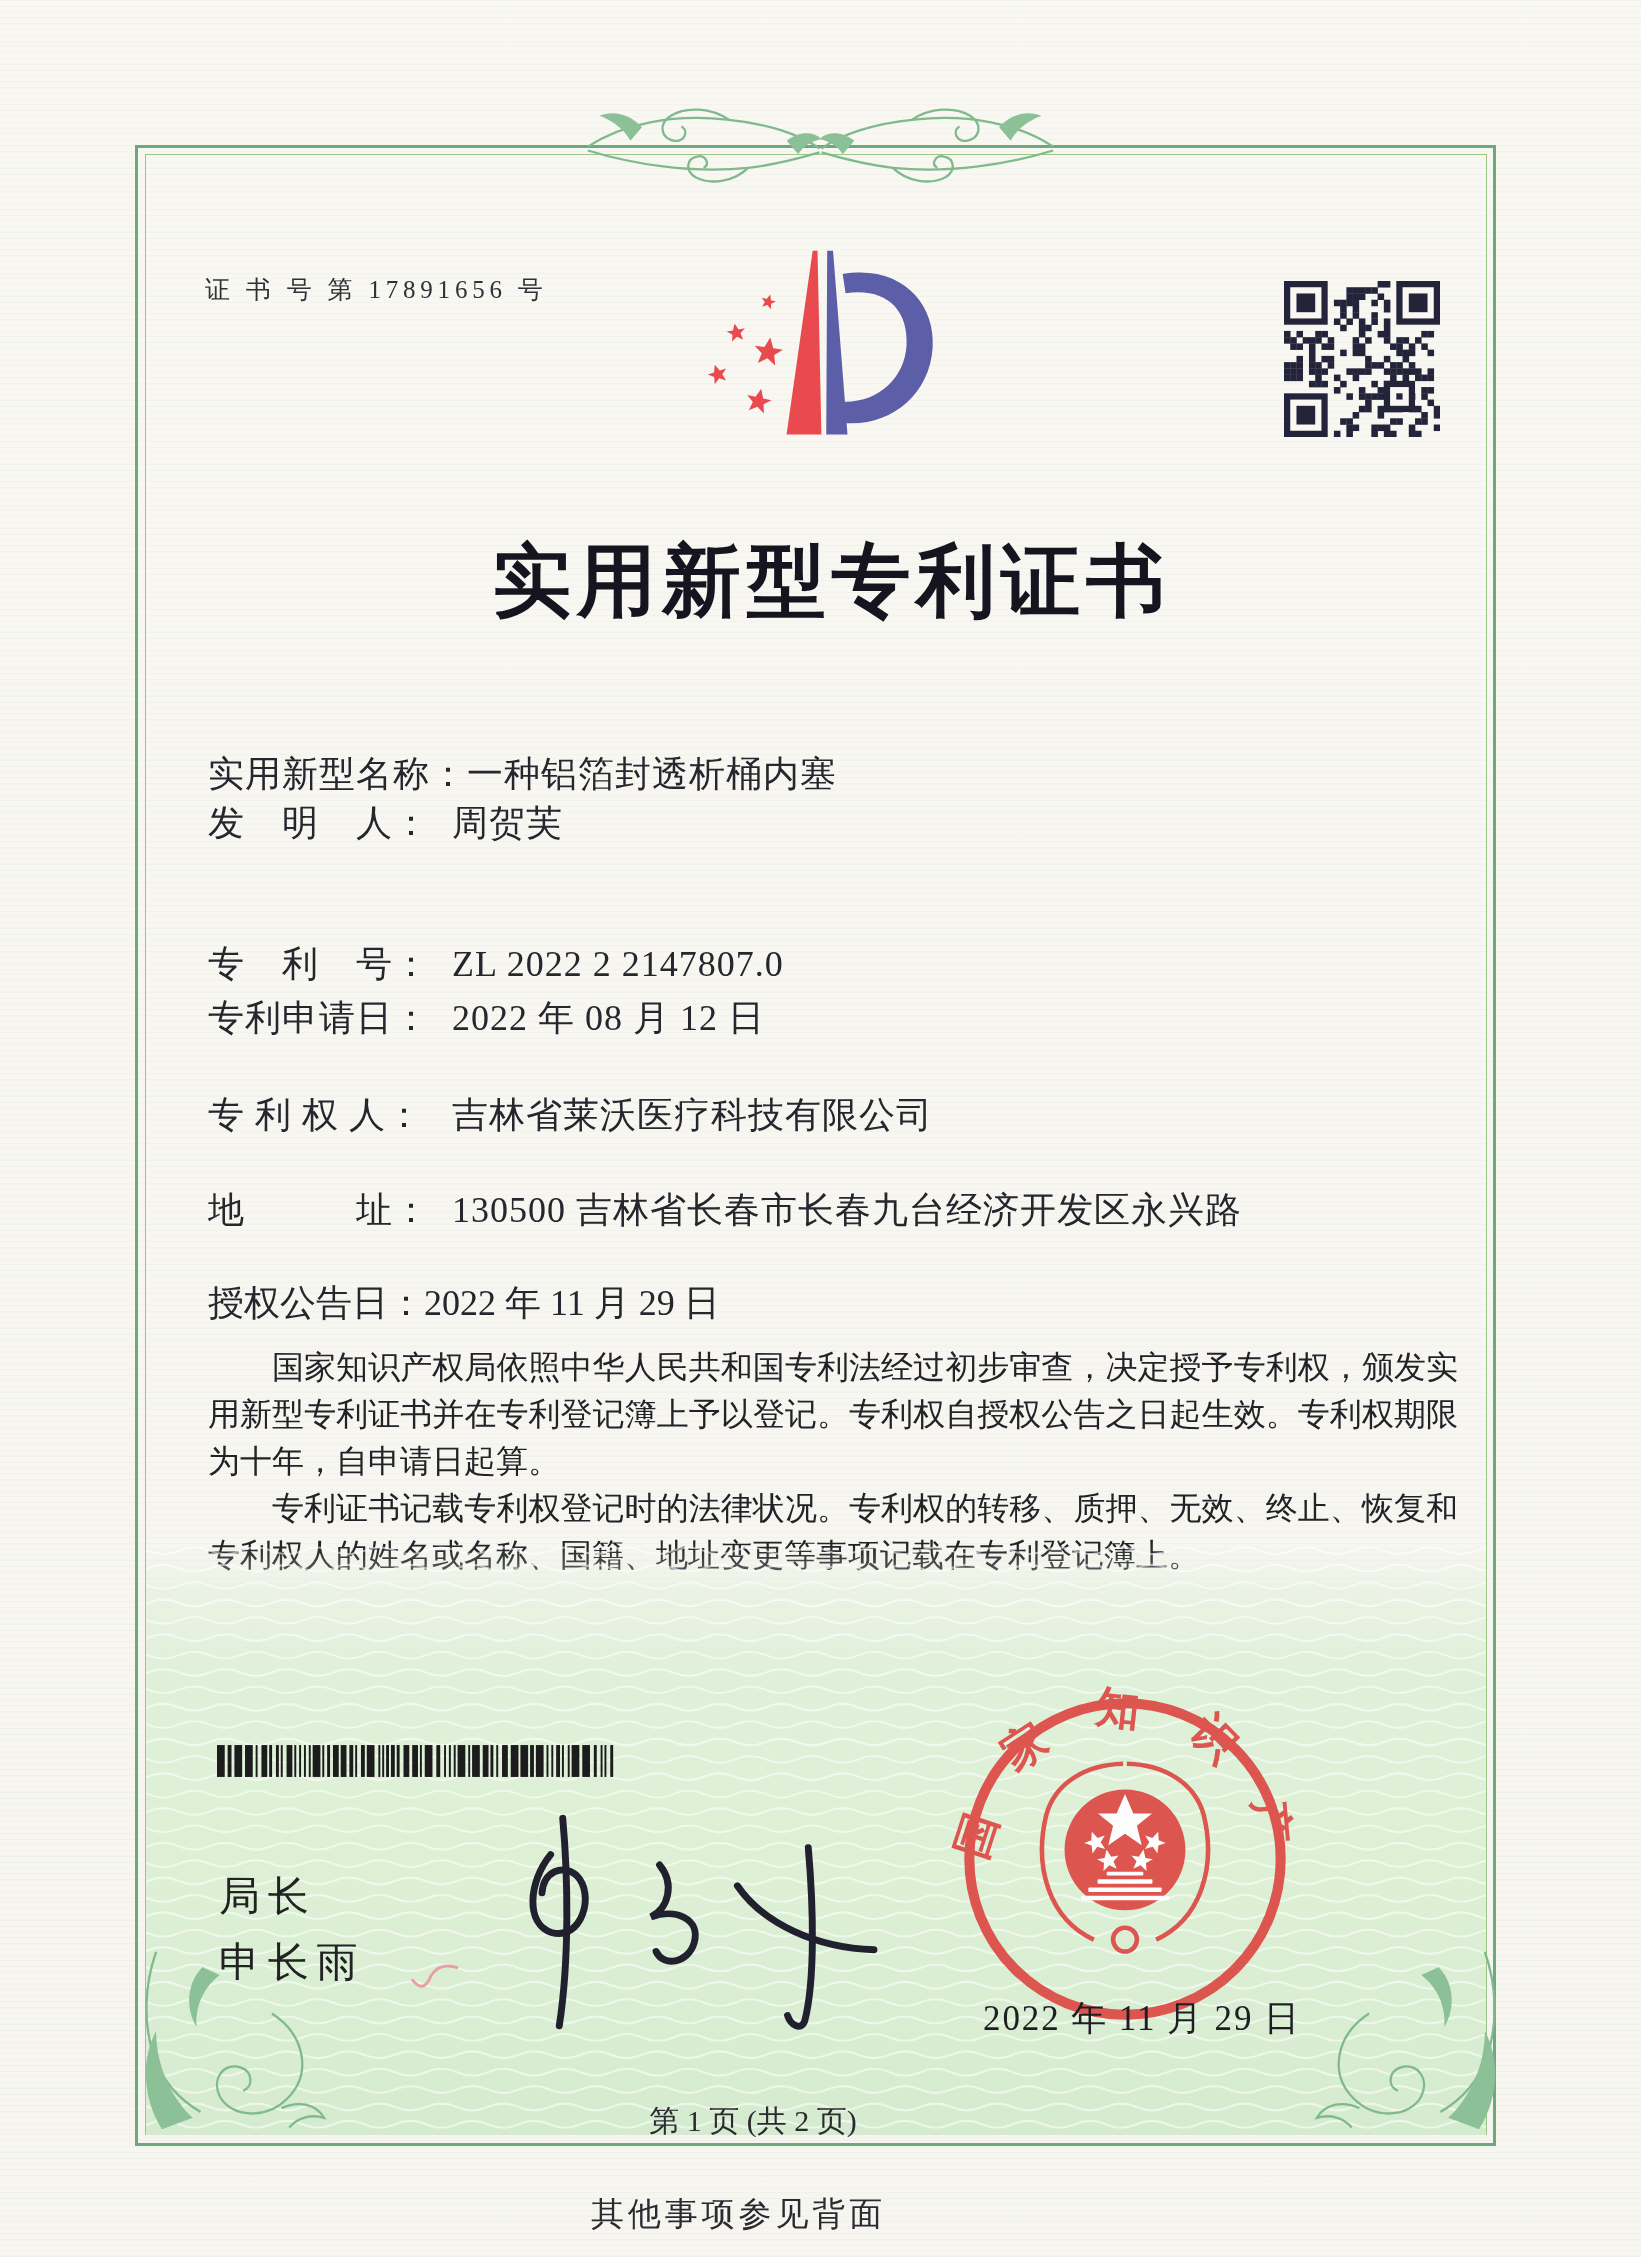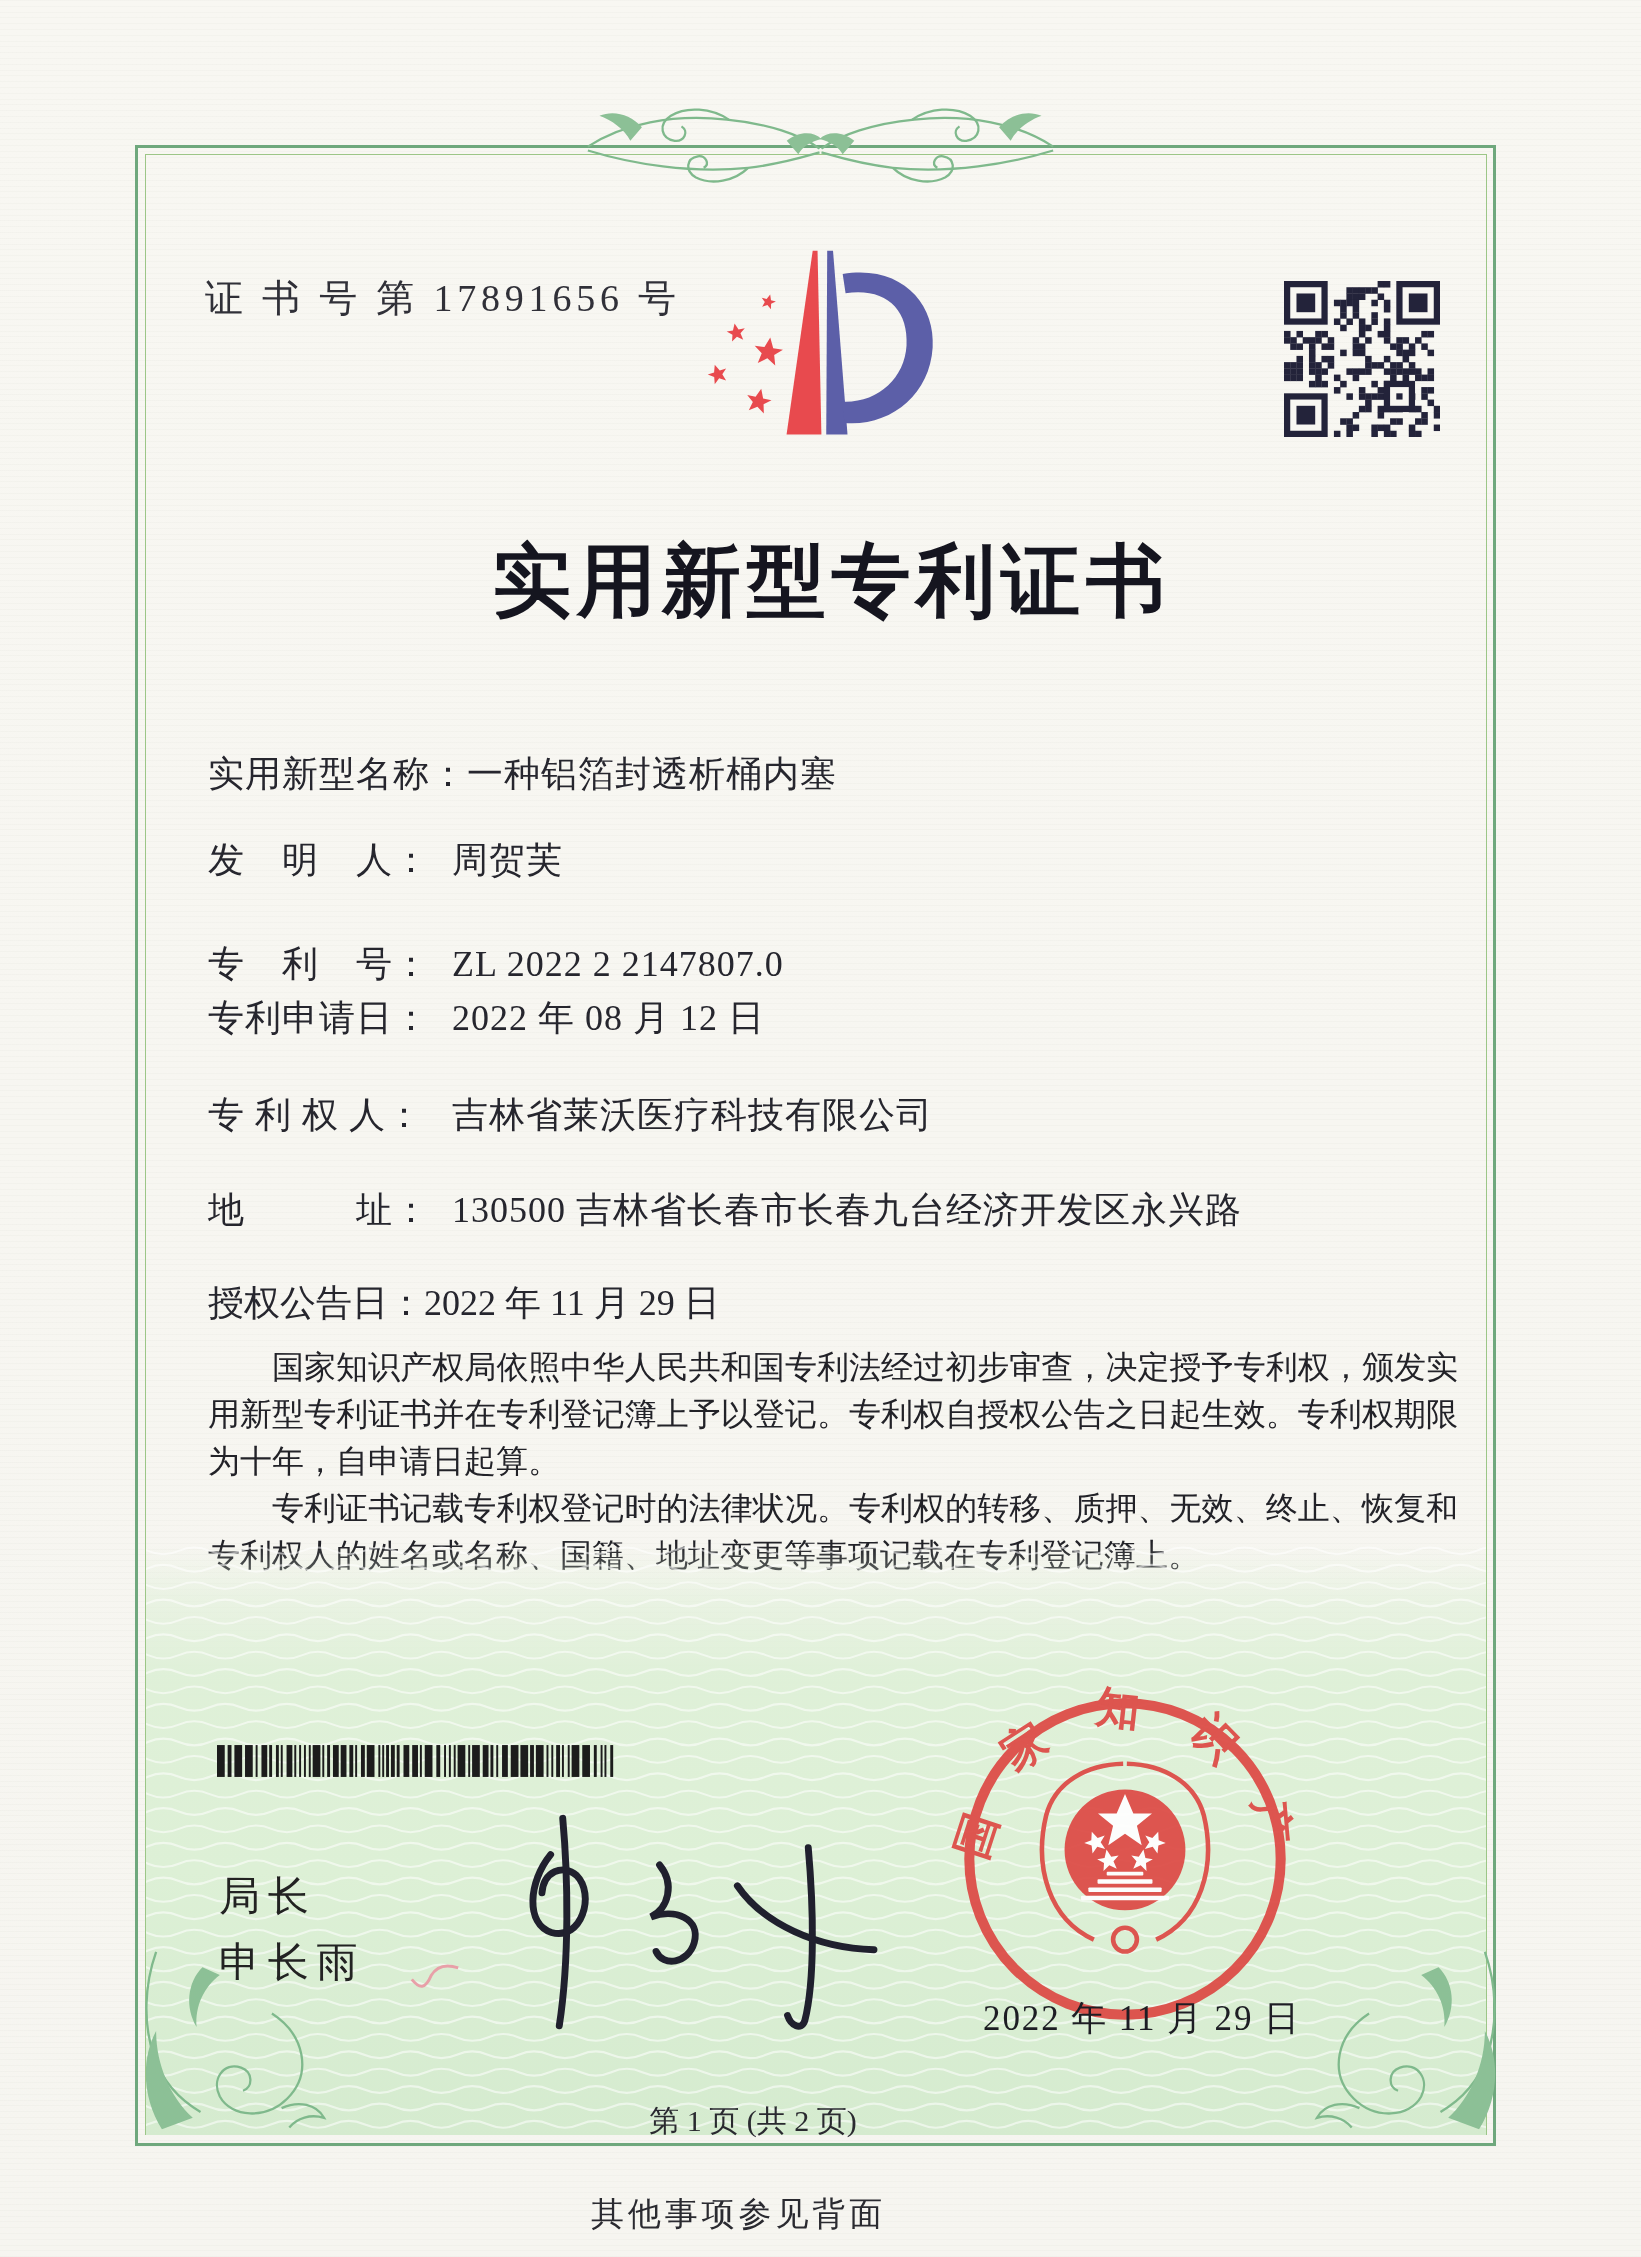--- a/index.html
+++ b/index.html
@@ -9,27 +9,27 @@
       repeating-linear-gradient(180deg, rgba(120,130,110,0.035) 0 1px, rgba(0,0,0,0) 1px 5.8px),
       linear-gradient(#f8f7f2,#f6f5f0);
     font-family:"Liberation Serif","DejaVu Serif",serif;
     color:#26262e;
   }
   
   .frame-outer{position:absolute;left:135px;top:145px;width:1361px;height:2001px;
     box-sizing:border-box;border:3.9px solid #6fa87d;}
   .frame-inner{position:absolute;left:145px;top:154px;width:1342px;height:1981px;
     box-sizing:border-box;border:1.9px solid #9cc687;}
-  .cert-no{position:absolute;left:205px;top:273px;font-size:38px;letter-spacing:4.8px;color:#303038;}
+  .cert-no{position:absolute;left:205px;top:273px;font-size:25px;letter-spacing:4.8px;color:#303038;}
   .title{position:absolute;left:135px;top:529px;width:1361px;text-align:center;
     font-size:79px;font-weight:bold;letter-spacing:5.8px;color:#15151f;padding-left:16px;}
   .field{position:absolute;left:208px;font-size:36px;white-space:nowrap;}
   .flabel{display:inline-block;min-width:244px;letter-spacing:1px;}
   .fvalue{letter-spacing:1px;}
-  .f1{top:703px;margin-top:47px;} .f2{top:799px;margin-top:37px;} .f3{top:896px;margin-top:44px;} .f4{top:994px;} .f5{top:1091px;} .f6{top:1186px;}
+  .f1{top:703px;margin-top:47px;} .f2{top:799px;} .f3{top:896px;margin-top:44px;} .f4{top:994px;} .f5{top:1091px;} .f6{top:1186px;}
   .grant{top:1279px;width:1246px;}
   .gright{position:absolute;left:604px;top:0;}
   .body-text{position:absolute;left:208px;top:1344px;width:1250px;
     font-size:32px;line-height:47px;text-align:justify;color:#222228;}
   .body-text p{margin:0;text-indent:2em;}
   .green-panel{position:absolute;left:146px;top:1545px;width:1340px;height:590px;overflow:hidden;
     background:linear-gradient(180deg, rgba(223,240,216,0) 0%, rgba(223,240,216,0.55) 9%,
       rgba(222,240,215,0.95) 22%, #ddf0d6 55%, #d5ebcf 100%);}
   .green-panel svg{position:absolute;left:0;top:0;}
   .barcode{position:absolute;left:217px;top:1745px;}

